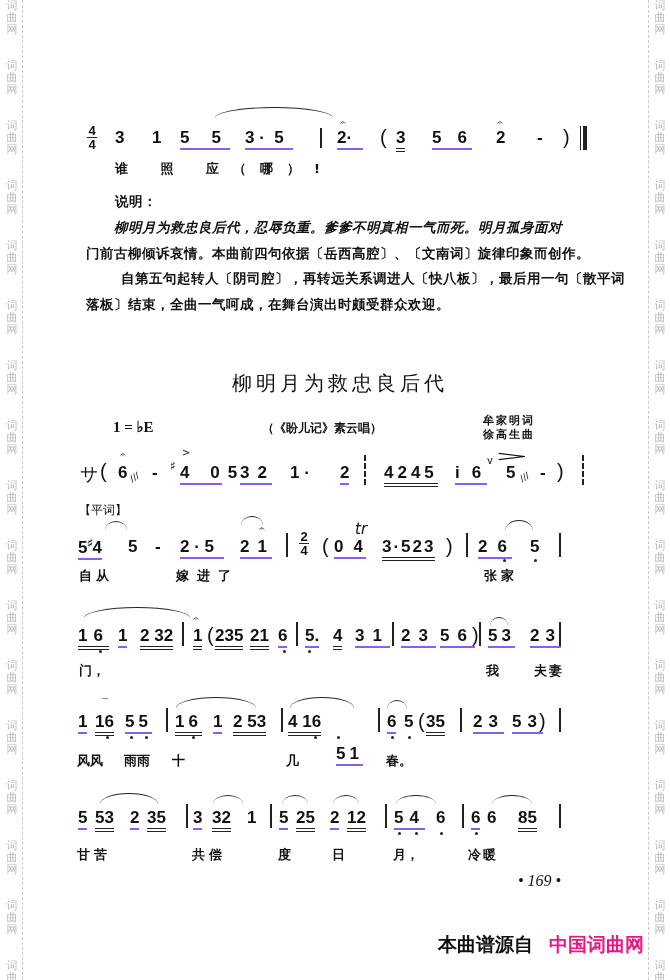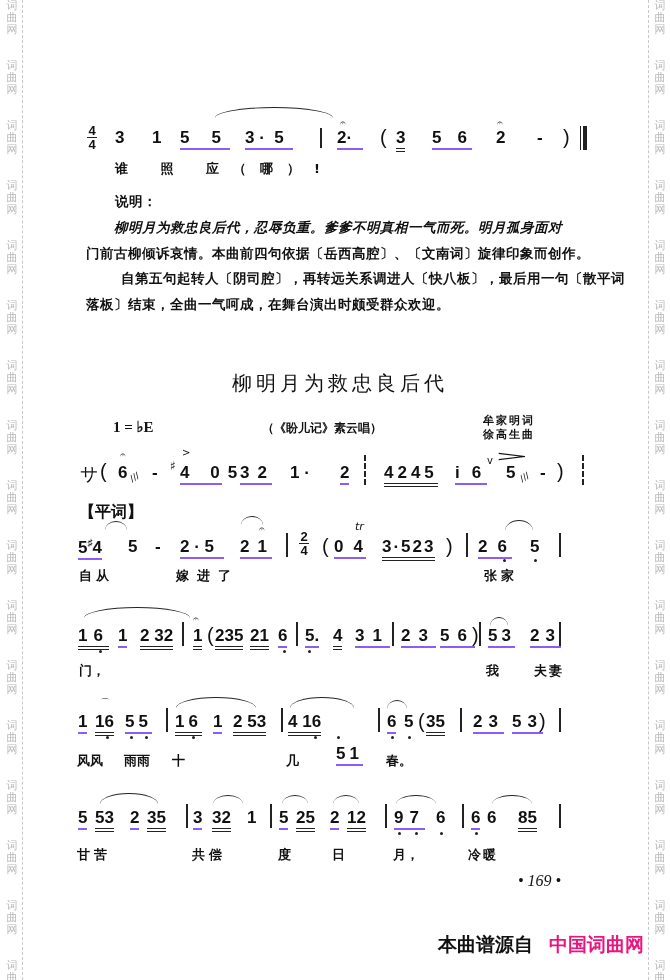--- a/index.html
+++ b/index.html
@@ -138,38 +138,38 @@
   <span class="abs num ul" style="left:455px; top:463px; width:32px; letter-spacing:12px;">i6</span>
   <span class="abs" style="left:487px; top:455px; font-size:10px;">v</span>
   <span class="abs" style="left:506px; top:448px; font-size:14px; transform:scaleX(3);">&gt;</span>
   <span class="abs num" style="left:506px; top:463px;">5</span>
   <span class="abs" style="left:520px; top:472px; font-size:9px; transform:rotate(-30deg);">///</span>
   <span class="abs num" style="left:540px; top:463px;">-</span>
   <span class="abs num" style="left:557px; top:460px; font-weight:normal; font-size:20px;">)</span>
   <div class="dbar" style="left:582px; top:455px; height:30px;"></div>
 </div>
 
-<span class="abs" style="left:79px; top:502px; font-size:16px; font-weight:bold;">【平词】</span>
+<span class="abs" style="left:79px; top:502px; font-size:12px; font-weight:normal;">【平词】</span>
 <div>
   <div class="slur" style="left:105px; top:521px; width:22px;"></div>
   <span class="abs num ul" style="left:78px; top:537px;">5<sup style="font-size:10px">♯</sup>4</span>
   <span class="abs num" style="left:128px; top:537px;">5</span>
   <span class="abs num" style="left:155px; top:537px;">-</span>
   <span class="abs num ul" style="left:180px; top:537px; width:44px;">2 · 5</span>
   <div class="slur" style="left:241px; top:516px; width:22px;"></div>
   <span class="ferm abs" style="left:259px; top:524px;">𝄐</span>
   <span class="abs num ul" style="left:240px; top:537px; width:32px; letter-spacing:8px;">21</span>
   <div class="bar" style="left:286px; top:533px; height:24px;"></div>
   <div class="timesig" style="left:298px; top:530px; width:12px;">
     <div>2</div>
       <div class="line"></div>
       <div>4</div>
   </div>
   <span class="abs num" style="left:322px; top:535px; font-weight:normal; font-size:20px;">(</span>
-  <span class="abs" style="left:355px; top:520px; font-size:11px; font-style:italic;">tr</span>
+  <span class="abs" style="left:355px; top:520px; font-size:15px; font-style:italic;">tr</span>
   <span class="abs num ul" style="left:334px; top:537px; width:32px; letter-spacing:10px;">04</span>
   <span class="abs num ul2" style="left:382px; top:537px; letter-spacing:2px;">3·523</span>
   <span class="abs num" style="left:446px; top:535px; font-weight:normal; font-size:20px;">)</span>
   <div class="bar" style="left:466px; top:533px; height:24px;"></div>
   <div class="slur" style="left:505px; top:520px; width:28px; height:10px;"></div>
   <span class="abs num ul" style="left:478px; top:537px; width:34px; letter-spacing:10px;">26</span>
   <div class="dot" style="left:503px; top:559px;"></div>
   <span class="abs num" style="left:530px; top:537px;">5</span>
   <div class="dot" style="left:534px; top:559px;"></div>
   <div class="bar" style="left:559px; top:533px; height:24px;"></div>
@@ -264,21 +264,21 @@
   <span class="abs num" style="left:247px; top:808px;">1</span>
   <div class="bar" style="left:270px; top:804px; height:24px;"></div>
   <div class="slur" style="left:282px; top:795px; width:26px;"></div>
   <span class="abs num ul" style="left:279px; top:808px;">5</span>
   <span class="abs num ul2" style="left:296px; top:808px;">25</span>
   <div class="slur" style="left:333px; top:795px; width:26px;"></div>
   <span class="abs num ul" style="left:330px; top:808px;">2</span>
   <span class="abs num ul2" style="left:347px; top:808px;">12</span>
   <div class="bar" style="left:385px; top:804px; height:24px;"></div>
   <div class="slur" style="left:396px; top:795px; width:40px;"></div>
-  <span class="abs num ul" style="left:394px; top:808px; letter-spacing:6px;">97</span>
+  <span class="abs num ul" style="left:394px; top:808px; letter-spacing:6px;">54</span>
   <div class="dot" style="left:398px; top:832px;"></div>
   <div class="dot" style="left:415px; top:832px;"></div>
   <span class="abs num" style="left:436px; top:808px;">6</span>
   <div class="dot" style="left:440px; top:832px;"></div>
   <div class="bar" style="left:462px; top:804px; height:24px;"></div>
   <div class="slur" style="left:492px; top:795px; width:40px;"></div>
   <span class="abs num ul" style="left:471px; top:808px;">6</span>
   <div class="dot" style="left:475px; top:832px;"></div>
   <span class="abs num" style="left:487px; top:808px;">6</span>
   <span class="abs num ul2" style="left:518px; top:808px;">85</span>

